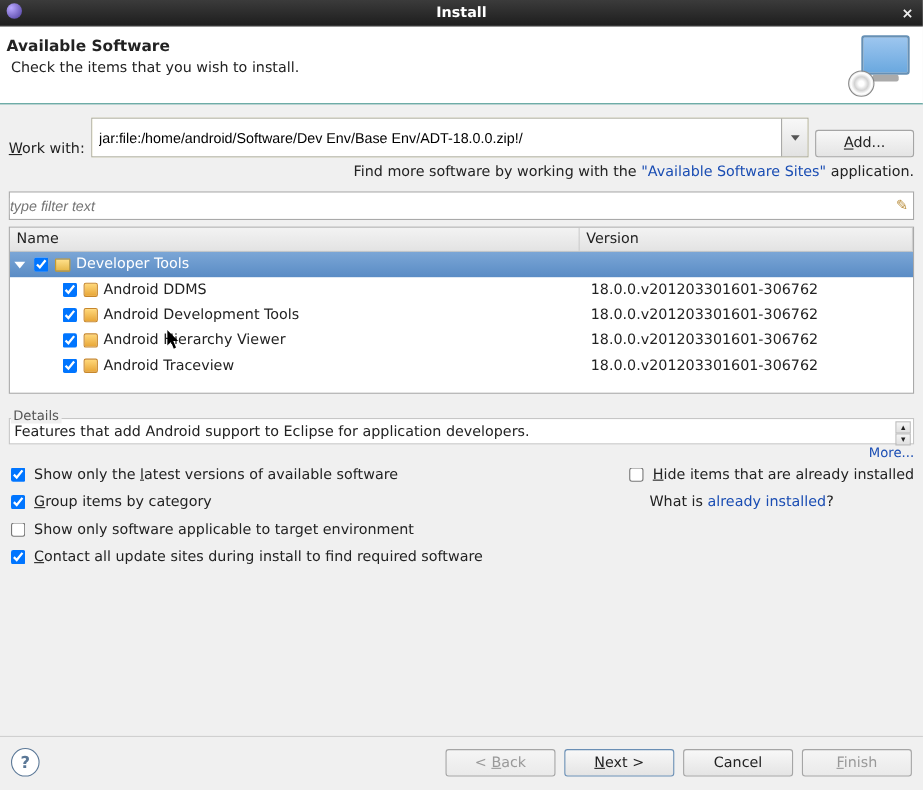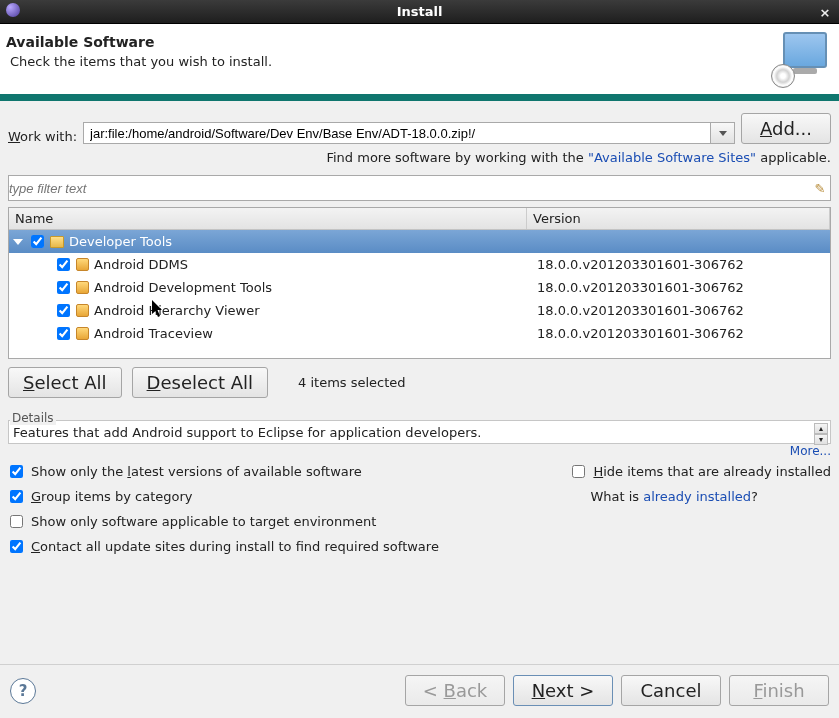--- a/index.html
+++ b/index.html
@@ -39,21 +39,21 @@
     width: 16px; height: 16px;
     color: #eee;
     border-radius: 2px;
     display: flex; align-items: center; justify-content: center;
     cursor: pointer;
     font-size: 13px;
     font-weight: bold;
   }
   .header {
     background: #fff;
-    border-bottom: 7px solid #0f766e;
+    border-bottom: 1px solid #0f766e;
     display: flex;
     align-items: flex-start;
     padding: 10px 12px 10px 6px;
     min-height: 70px;
   }
   .header-text { flex: 1; }
   .header-title { font-weight: bold; font-size: 14px; margin-bottom: 4px; }
   .header-sub { margin-left: 4px; }
   .header-icon {
     width: 52px; height: 52px;
@@ -89,41 +89,41 @@
     background: #f0f0f0;
   }
   .row { display: flex; align-items: flex-end; gap: 6px; margin-bottom: 6px; }
   .lbl { white-space: nowrap; }
   .underline-char { text-decoration: underline; }
   .combo {
     flex: 1;
     display: flex;
     background: #fef9c3;
     border: 1px solid #a9a9a9;
-    height: 22px;
+    height: 36px;
   }
   .combo input {
     border: none; outline: none;
     flex: 1; padding: 0 6px;
     font-size: 13px;
     background: #fff;
   }
   .combo-btn {
     width: 24px;
     border-left: 1px solid #a9a9a9;
     background: linear-gradient(#f8f8f8,#e2e2e2);
     display:flex;align-items:center;justify-content:center;
     cursor:pointer;
   }
   .btn {
     background: linear-gradient(#f8f8f8,#e4e4e4);
     border: 1px solid #a5a5a5;
     border-radius: 3px;
     padding: 4px 16px;
-    font-size: 18px;
+    font-size: 13px;
     cursor: pointer;
     min-width: 90px;
     text-align: center;
   }
   .find-line {
     text-align: right;
     margin: 4px 0 10px 0;
   }
   a { color: #1a4db3; cursor: pointer; }
   .filter-input {
@@ -316,21 +316,21 @@
     <div class="combo">
       <input type="text" value="jar:file:/home/android/Software/Dev Env/Base Env/ADT-18.0.0.zip!/" style="">
       <div class="combo-btn">
         <span style="width:0;height:0;border-left:4px solid transparent;border-right:4px solid transparent;border-top:5px solid #555;"></span>
       </div>
     </div>
     <div class="btn"><span class="underline-char">A</span><span>dd...</span></div>
   </div>
 
   <div class="find-line">
-    <span>Find more software by working with the </span><a>"Available Software Sites"</a><span> applicable.</span>
+    <span>Find more software by working with the </span><a>"Available Software Sites"</a><span> application.</span>
   </div>
 
   <div class="filter-input">
     <input type="text" placeholder="type filter text" style="">
     <div class="filter-clear">✎</div>
   </div>
 
   <div class="tree">
     <div class="tree-header">
       <div class="th th-name">Name</div>
@@ -374,25 +374,20 @@
     <div class="tree-row">
       <div class="cell-name" style="padding-left:42px;">
         <input type="checkbox" checked="" style="">
         <span class="plugin-icon"></span>
         <span>Android Traceview</span>
       </div>
       <div class="cell-ver">18.0.0.v201203301601-306762</div>
     </div>
   </div>
 
-  <div class="sel-row">
-    <div class="btn"><span class="underline-char">S</span><span>elect All</span></div>
-    <div class="btn"><span class="underline-char">D</span><span>eselect All</span></div>
-    <span style="margin-left:20px;">4 items selected</span>
-  </div>
 
   <div class="details-group">
     <div class="details-label">Details</div>
     <div class="details-box">
       <span>Features that add Android support to Eclipse for application developers.</span>
       <div class="details-scroll">
         <div>▴</div>
         <div>▾</div>
       </div>
     </div>

